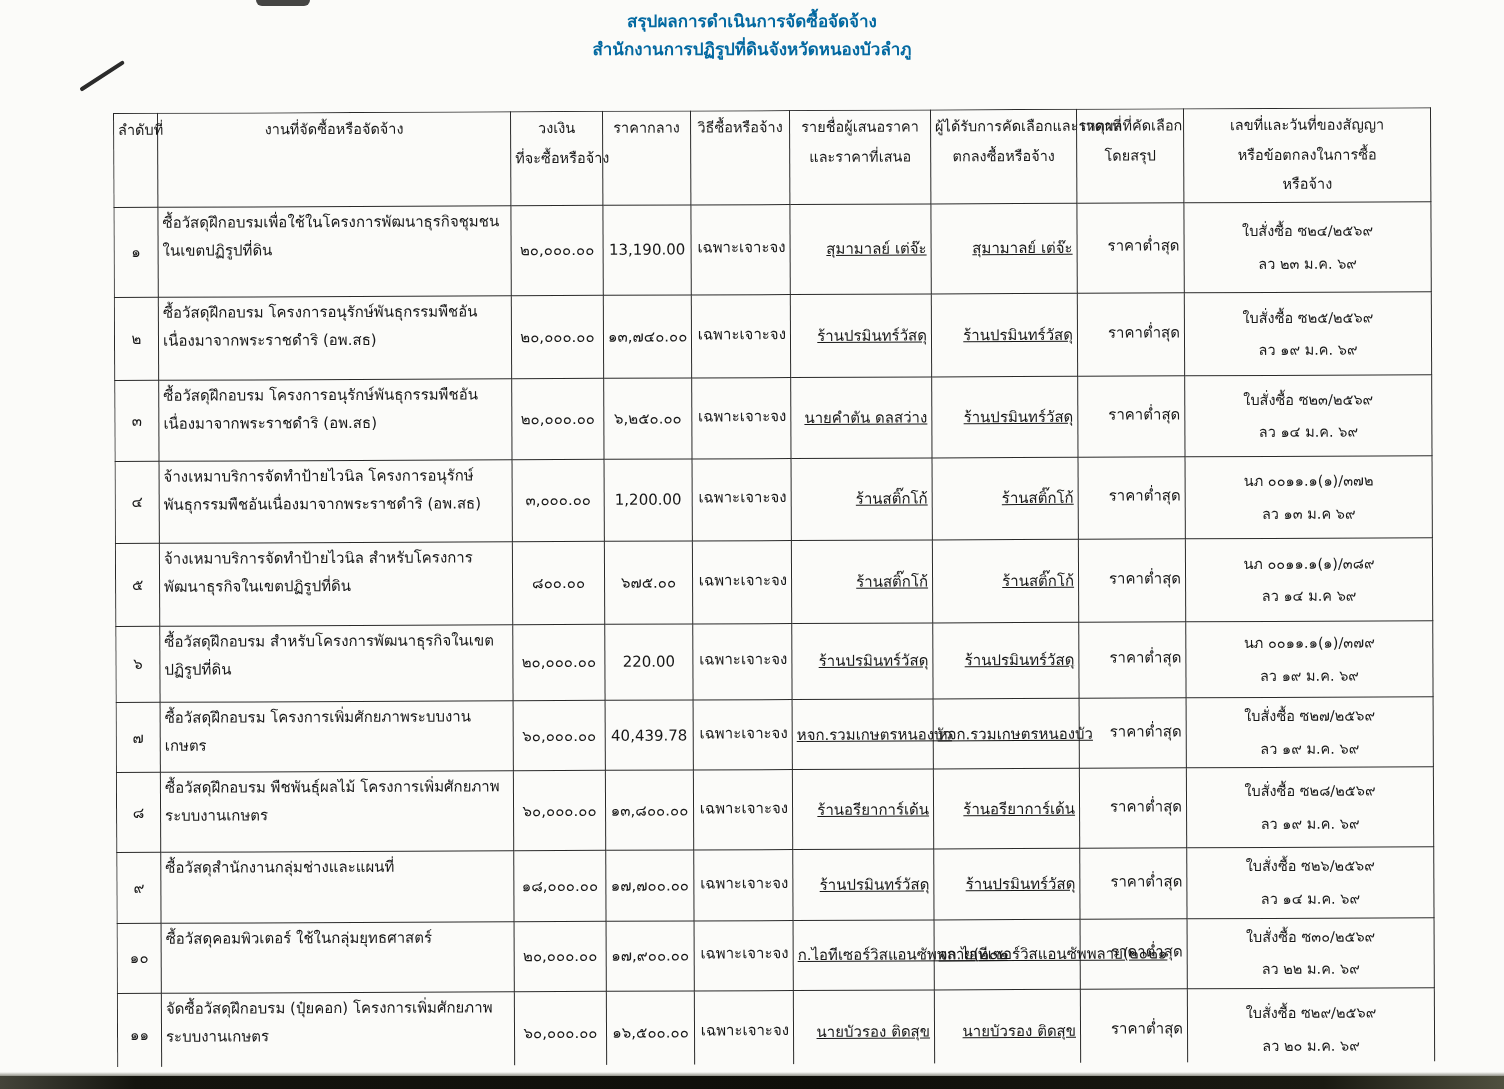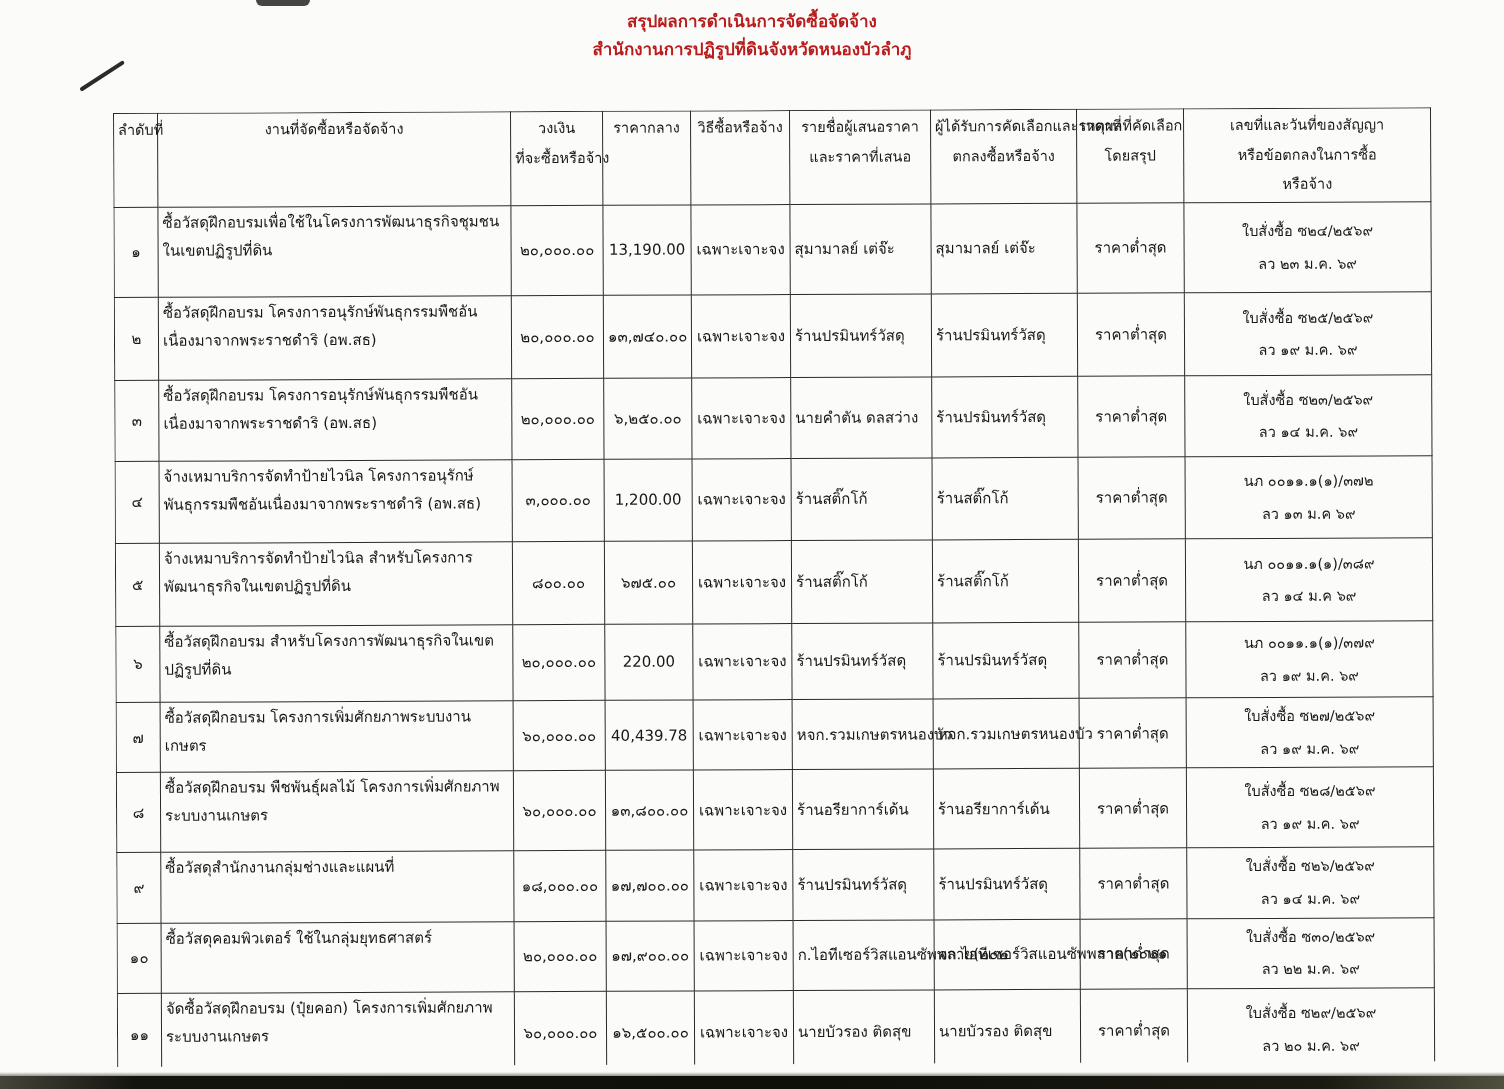--- a/index.html
+++ b/index.html
@@ -6,21 +6,21 @@
   body{
     width:1504px;height:1089px;position:relative;overflow:hidden;
     background:#fbfbf9;
     font-family:"DejaVu Sans",sans-serif;
     color:#1c1c1c;
   }
   .page{position:absolute;inset:0;}
   .title-block{
     position:absolute;top:8px;left:0;width:100%;
     text-align:center;font-size:17px;font-weight:bold;line-height:1.62;
-    color:#b91c1c;
+    color:#0369a1;
   }
   .title-block div{white-space:pre;}
   .pen-mark{
     position:absolute;left:76px;top:74px;width:52px;height:3.5px;
     background:#2b2b2b;border-radius:2px;
     transform:rotate(-33deg);
   }
   .scan-smudge{
     position:absolute;left:256px;top:0;width:54px;height:6px;
     background:#242424;border-radius:0 0 6px 6px;opacity:.85;
@@ -40,22 +40,22 @@
   }
   thead th{
     font-weight:normal;font-size:14.5px;vertical-align:top;
     text-align:center;white-space:pre;line-height:2.05;padding-top:5px;
     height:78px;box-sizing:border-box;
   }
   td{vertical-align:middle;box-sizing:border-box;line-height:1.5;}
   td.c-no{text-align:center;}
   td.c-work{vertical-align:top;text-align:left;padding:4px 6px 2px 7px;line-height:1.85;}
   td.c-num{text-align:center;padding-right:9px;white-space:nowrap;}
-  td.c-center{text-align:center;}
-  td.c-spill{text-align:left;white-space:nowrap;}
+  td.c-center{text-align:right;font-family:Liberation Mono, monospace;}
+  td.c-spill{text-align:right;white-space:nowrap;text-decoration:underline;}
   td.c-contract{
     text-align:center;white-space:pre;line-height:2.25;font-size:14.5px;
   }
   .bottom-strip{
     position:absolute;left:0;bottom:0;width:1504px;height:13px;
     background:linear-gradient(to right,#44443a,#14140e 9%,#0f0f0a 55%,#1a1a12 88%,#50503f);
   }
   .bottom-strip::before{
     content:"";position:absolute;left:0;top:-4px;width:100%;height:4px;
     background:linear-gradient(to bottom,rgba(120,120,100,0),rgba(60,60,45,.55));

